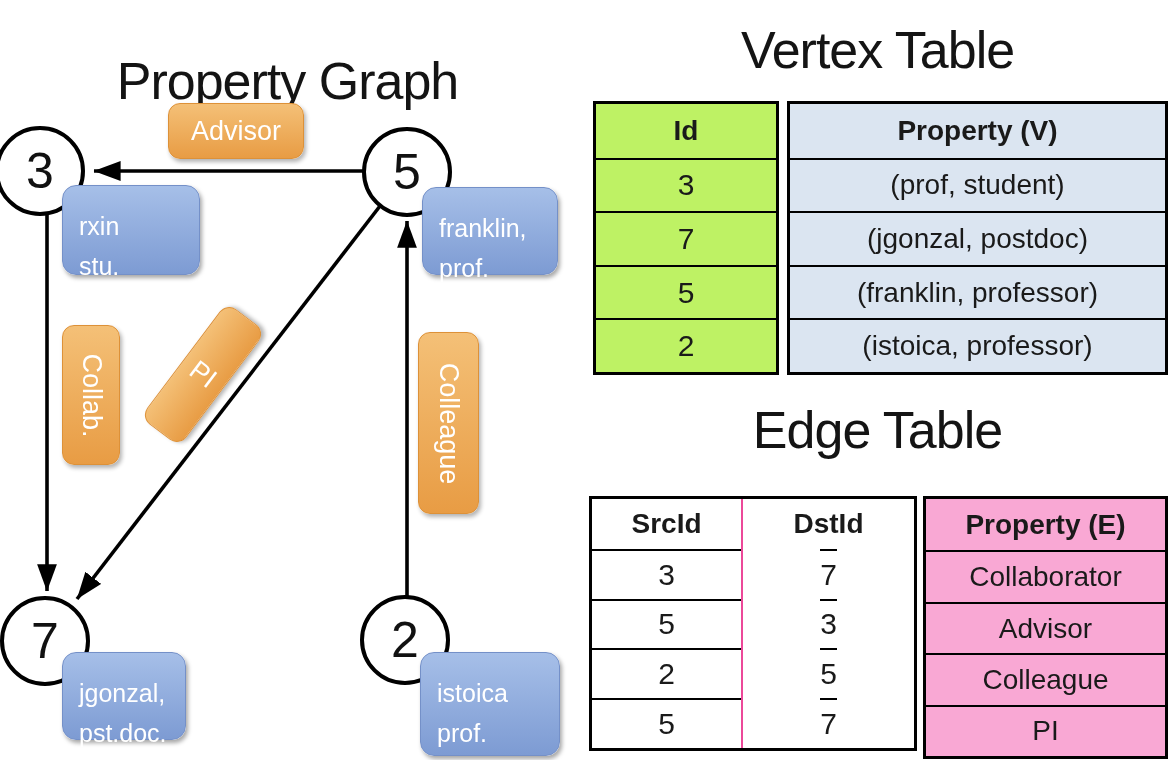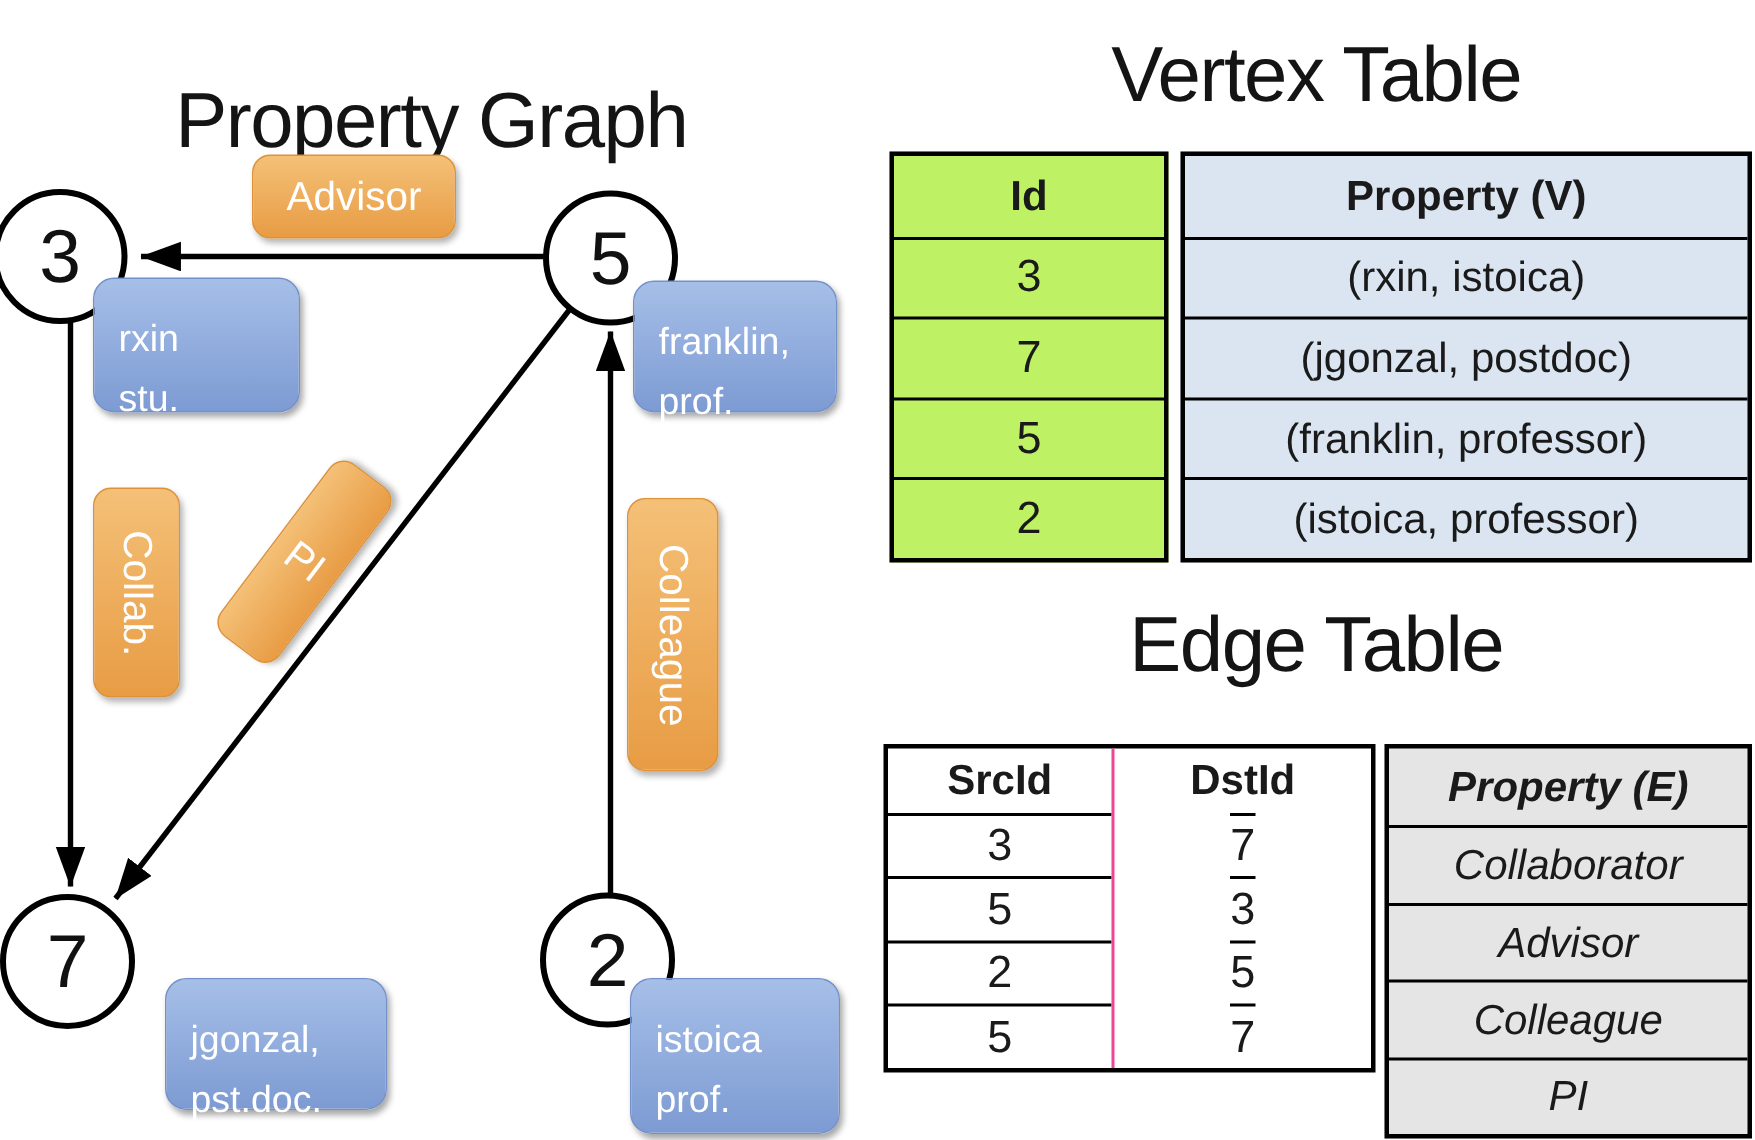--- a/index.html
+++ b/index.html
@@ -26,21 +26,21 @@
         background:linear-gradient(180deg,#f4c077 0%,#e89c44 100%);
         border:1px solid #dd9138;box-shadow:2px 3px 4px rgba(0,0,0,0.3);}
   .vert-text{white-space:nowrap;transform:rotate(90deg);}
   #advisor-box{left:168px;top:103px;width:134px;height:54px;}
   #collab-box{left:62px;top:325px;width:56px;height:138px;}
   #colleague-box{left:418px;top:332px;width:59px;height:180px;}
   #pi-box{left:131px;top:350px;width:142px;height:47px;transform:rotate(-53deg);}
 
   #rxin-box{left:62px;top:185px;width:138px;height:90px;}
   #franklin-box{left:422px;top:187px;width:136px;height:88px;}
-  #jgonzal-box{left:62px;top:652px;width:148px;height:88px;margin-left:48px;}
+  #jgonzal-box{left:62px;top:652px;width:124px;height:88px;}
   #istoica-box{left:420px;top:652px;width:140px;height:104px;}
 
   #n3{left:-5px;top:126px;}
   #n5{left:362px;top:127px;}
   #n7{left:0px;top:596px;}
   #n2{left:360px;top:595px;}
 
   #edges{position:absolute;left:0;top:0;}
 
   
@@ -49,23 +49,23 @@
   .tcol{flex:1;display:flex;flex-direction:column;}
   .tcol + .tcol{border-left:2px solid #ec4899;align-items:center;}
   .th{flex:1;display:flex;align-items:center;justify-content:center;
       font-weight:bold;font-size:28px;}
   .rows{flex:4;display:flex;flex-direction:column;}
   .td{flex:1;border-top:2px solid #000;display:flex;align-items:center;
       justify-content:center;font-size:30px;font-weight:300;white-space:nowrap;}
   .td.textcell{font-size:28px;}
   #vt-id{left:593px;top:101px;width:186px;height:274px;background:#bef264;}
   #vt-prop{left:787px;top:101px;width:381px;height:274px;background:#dbe5f1;justify-content:flex-end;}
-  #et-ids{left:589px;top:496px;width:328px;height:219px;background:#fff;}
+  #et-ids{left:589px;top:496px;width:328px;height:255px;background:#fff;}
   #et-ids .tcol:first-child{flex:0 0 149px;}
-  #et-prop{left:923px;top:496px;width:245px;height:263px;background:#e5e5e5;font-style:italic;}
+  #et-prop{left:923px;top:496px;width:245px;height:263px;background:#f9a8d4;}
 </style>
 </head>
 <body>
 
 <div class="stage">
 
   <div class="title" id="pg-title">Property Graph</div>
   <div class="title" id="et-title">Edge Table</div>
   <div class="title" id="vt-title">Vertex Table</div>
 
@@ -132,21 +132,21 @@
           <div class="td">7</div>
           <div class="td">5</div>
           <div class="td">2</div>
         </div>
     </div>
   </div>
   <div class="tblock" id="vt-prop">
     <div class="tcol">
       <div class="th">Property (V)</div>
       <div class="rows">
-          <div class="td textcell">(rxin, istoica)</div>
+          <div class="td textcell">(prof, student)</div>
           <div class="td textcell">(jgonzal, postdoc)</div>
           <div class="td textcell">(franklin, professor)</div>
           <div class="td textcell">(istoica, professor)</div>
         </div>
     </div>
   </div>
 
   <div class="tblock" id="et-ids">
     <div class="tcol">
       <div class="th">SrcId</div>

